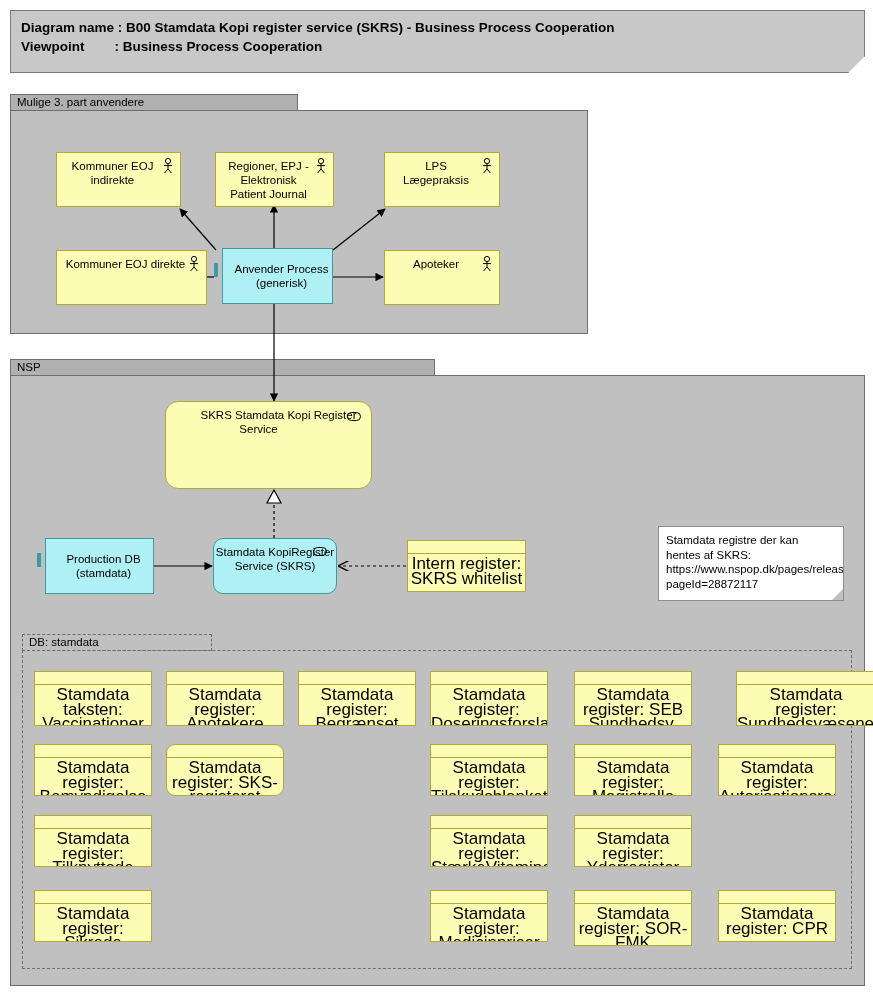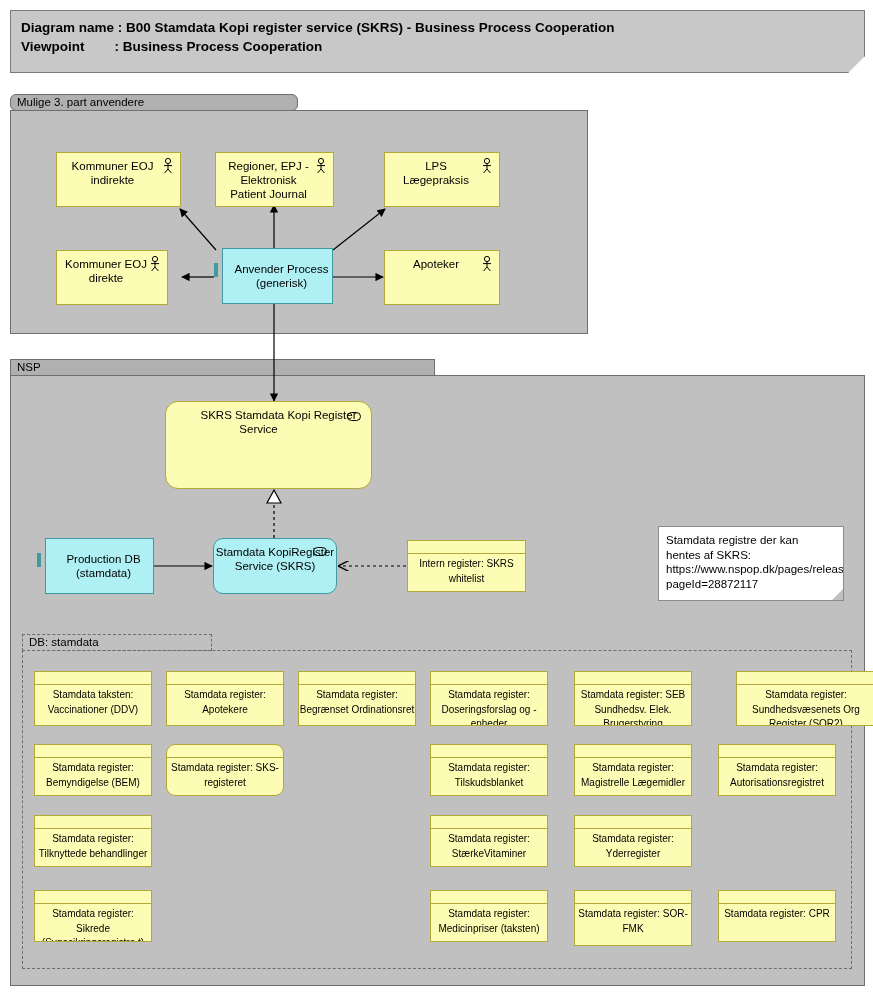--- a/index.html
+++ b/index.html
@@ -74,21 +74,21 @@
 
   .app-svc{
     background:#aff0f5;border:1px solid #3f9aa3;border-radius:10px;
     padding-top:6px;line-height:14px;
   }
 
   .reg-box{
     background:#fdfcb4;border:1px solid #b3a83a;overflow:hidden;
   }
   .reg-box .hdr{height:12px;border-bottom:1px solid #b3a83a;}
-  .reg-box .txt{padding-top:3px;line-height:14.5px;font-size:10px;}
+  .reg-box .txt{padding-top:3px;line-height:14.5px;font-size:17px;}
 
   .note{
     background:#ffffff;border:1px solid #8c8c8c;
     text-align:left;font-size:11.5px;line-height:14.5px;padding:6px 7px 0 7px;
     overflow:hidden;
   }
   .note .nfold{
     position:absolute;right:-1px;bottom:-1px;width:13px;height:13px;
     background:#c0c0c0;border-left:1px solid #8c8c8c;border-top:1px solid #8c8c8c;
     box-sizing:border-box;
@@ -102,21 +102,21 @@
 
 <div id="canvas">
 
   <div class="title-banner">
     <div class="title-line">Diagram name : B00 Stamdata Kopi register service (SKRS) - Business Process Cooperation</div>
     <div class="title-line">Viewpoint        : Business Process Cooperation</div>
     <div class="fold"></div>
   </div>
 
   <div class="group" style="left:10px;top:94px;width:578px;height:240px;">
-    <div class="tab" style="width:288px;border-radius:6px;">Mulige 3. part anvendere</div>
+    <div class="tab" style="width:288px;">Mulige 3. part anvendere</div>
     <div class="body"></div>
   </div>
 
   <div class="group" style="left:10px;top:359px;width:855px;height:627px;">
     <div class="tab" style="width:425px;">NSP</div>
     <div class="body"></div>
   </div>
 
   <div class="group-dashed" style="left:22px;top:634px;width:830px;height:335px;">
     <div class="tab" style="width:190px;">DB: stamdata</div>
@@ -179,21 +179,21 @@
     <span class="lbl">LPS Lægepraksis</span>
     <svg class="actor-icon" viewBox="0 0 12 16">
       <circle cx="6" cy="3" r="2.6" fill="none" stroke="#000" stroke-width="1"></circle>
       <line x1="6" y1="5.8" x2="6" y2="11" stroke="#000" stroke-width="1"></line>
       <line x1="2" y1="7.6" x2="10" y2="7.6" stroke="#000" stroke-width="1"></line>
       <line x1="6" y1="11" x2="2.6" y2="15" stroke="#000" stroke-width="1"></line>
       <line x1="6" y1="11" x2="9.4" y2="15" stroke="#000" stroke-width="1"></line>
     </svg>
   </div>
 
-  <div class="el actor-box" style="left:56px;top:250px;width:112px;height:55px;">
+  <div class="el actor-box" style="left:56px;top:250px;width:151px;height:55px;">
     <span class="lbl">Kommuner EOJ direkte</span>
     <svg class="actor-icon" viewBox="0 0 12 16">
       <circle cx="6" cy="3" r="2.6" fill="none" stroke="#000" stroke-width="1"></circle>
       <line x1="6" y1="5.8" x2="6" y2="11" stroke="#000" stroke-width="1"></line>
       <line x1="2" y1="7.6" x2="10" y2="7.6" stroke="#000" stroke-width="1"></line>
       <line x1="6" y1="11" x2="2.6" y2="15" stroke="#000" stroke-width="1"></line>
       <line x1="6" y1="11" x2="9.4" y2="15" stroke="#000" stroke-width="1"></line>
     </svg>
   </div>
 

